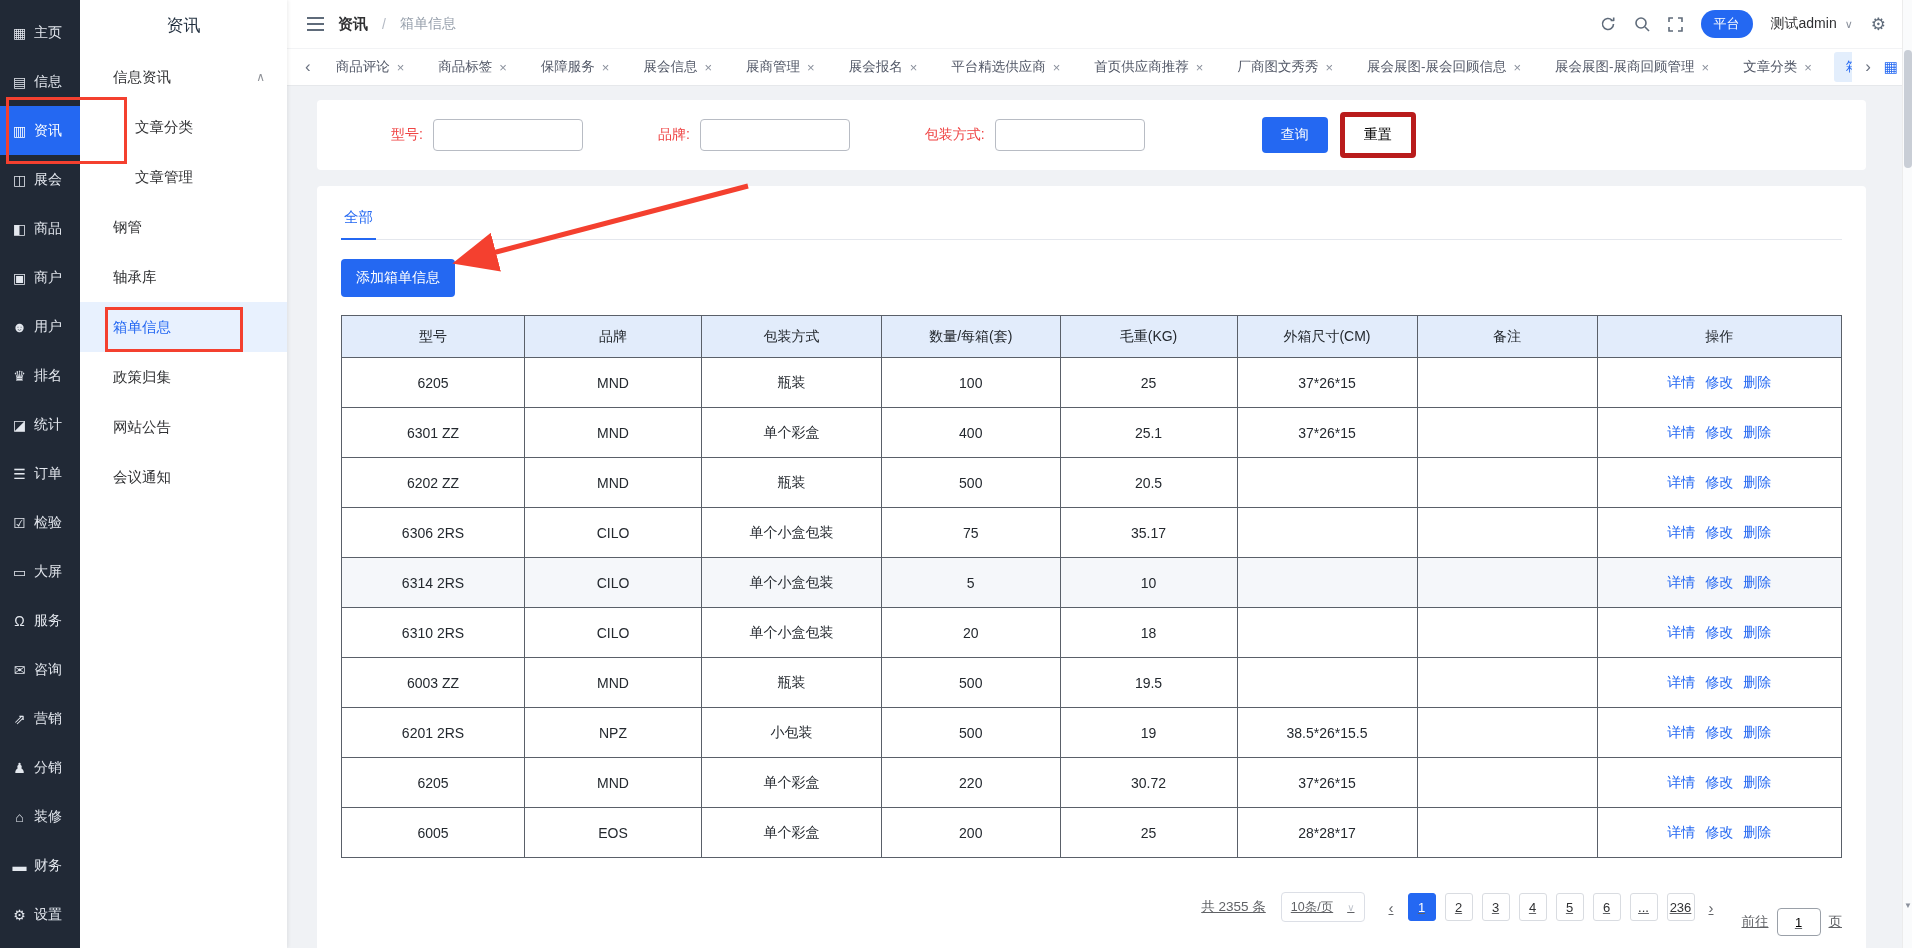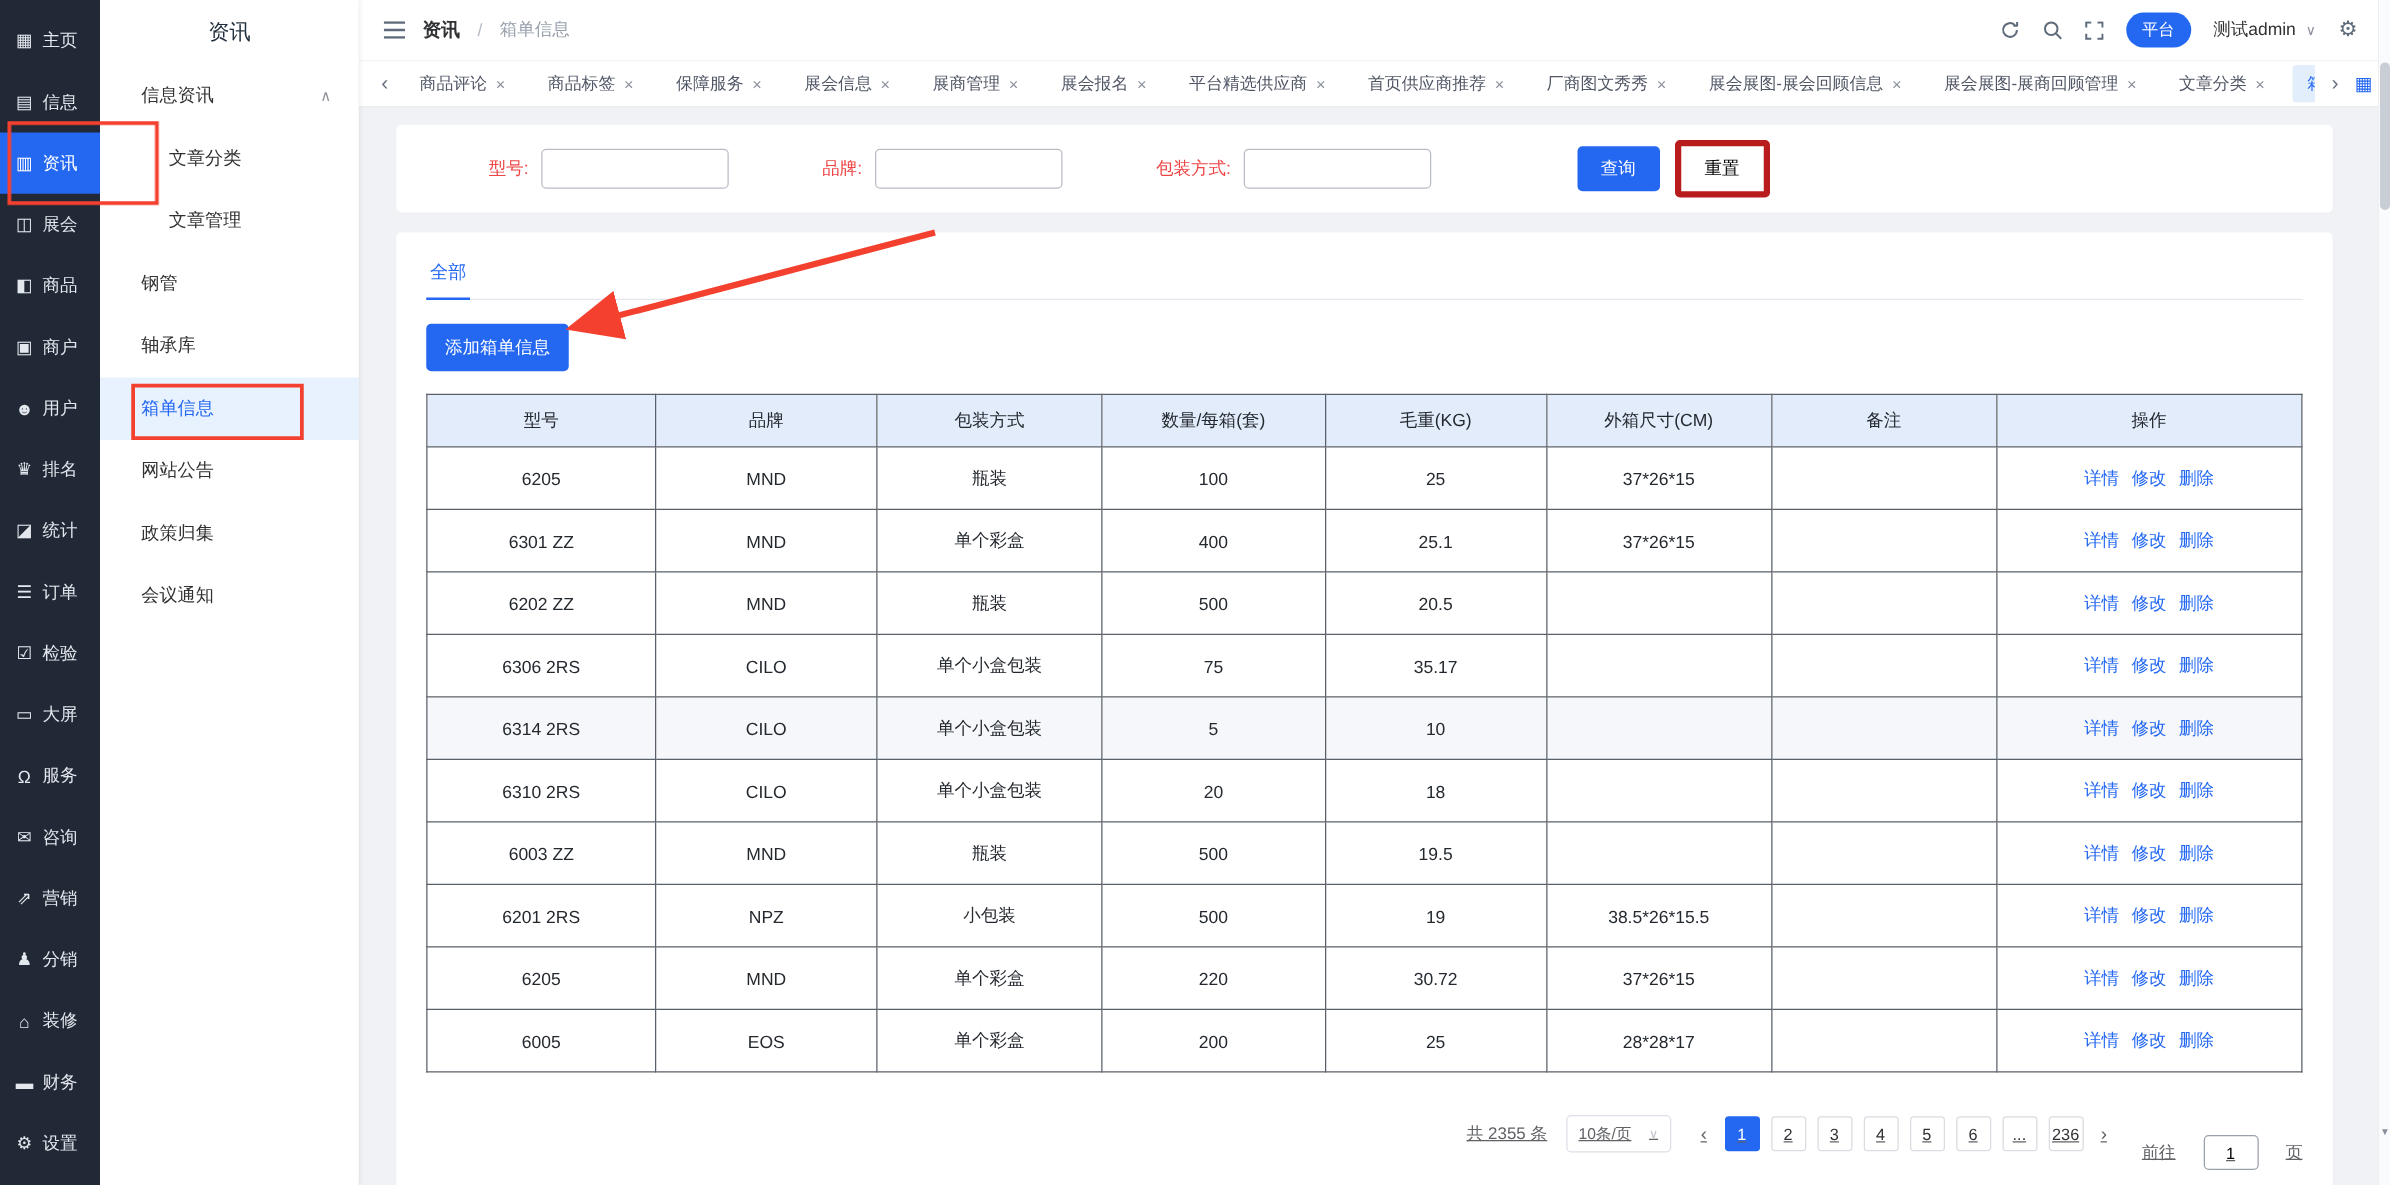--- a/index.html
+++ b/index.html
@@ -75,21 +75,21 @@
   .pagination { display:flex; align-items:center; justify-content:flex-end; gap:9px; margin-top:20px;
                 font-size:13.5px; color:#606266; padding-bottom:6px;text-decoration:underline; }
   .pg-total { margin-right:6px; }
   .page-size { border:1px solid #dcdfe6; border-radius:4px; height:28px; display:flex; align-items:center;
                gap:14px; padding:14px 9px; font-size:12.5px; color:#606266; cursor:pointer; margin-right:10px; }
   .page-size .caret { color:#c0c4cc; font-size:10px; }
   .pg-chevron { color:#606266; font-size:15px; cursor:pointer; padding:0 5px; }
   .page-btn { min-width:28px; height:28px; border:1px solid #d9dce1; border-radius:3px; background:#fff;
               display:flex; align-items:center; justify-content:center; font-size:13px; color:#303133; cursor:pointer; }
   .page-btn.active { background:#2468f2; border-color:#2468f2; color:#fff; }
-  .pg-goto { display:flex; align-items:center; gap:22px; margin-left:14px;margin-top:30px; }
+  .pg-goto { display:flex; align-items:center; gap:8px; margin-left:14px;margin-top:30px; }
   .pg-goto input { width:44px; height:28px; border:1px solid #9aa0a8; border-radius:4px; text-align:center; font-size:13px; }
 
   
   .scrollbar { position:fixed; right:0; top:0; width:10px; height:948px; background:#fafbfc; border-left:1px solid #ececec; z-index:30; }
   .scroll-thumb { position:absolute; top:50px; left:1px; width:8px; height:118px; background:#c9ced6; border-radius:4px; }
   .scroll-down { position:absolute; bottom:38px; left:0; width:10px; text-align:center; font-size:8px; color:#8b919c; }
 
   
   .anno-box { position:fixed; border:3px solid #f4402f; z-index:50; pointer-events:none; }
   .anno-box1 { left:6px; top:97px; width:121px; height:67px; }
@@ -196,24 +196,24 @@
         <div class="submenu-item">
           <span>钢管</span>
         </div>
         <div class="submenu-item">
           <span>轴承库</span>
         </div>
         <div class="submenu-item active">
           <span>箱单信息</span>
         </div>
         <div class="submenu-item">
+          <span>政策归集</span>
+        </div>
+        <div class="submenu-item">
           <span>网站公告</span>
-        </div>
-        <div class="submenu-item">
-          <span>政策归集</span>
         </div>
         <div class="submenu-item">
           <span>会议通知</span>
         </div>
       </nav>
   </aside>
 
   <div class="main">
 
     <header class="topbar">

